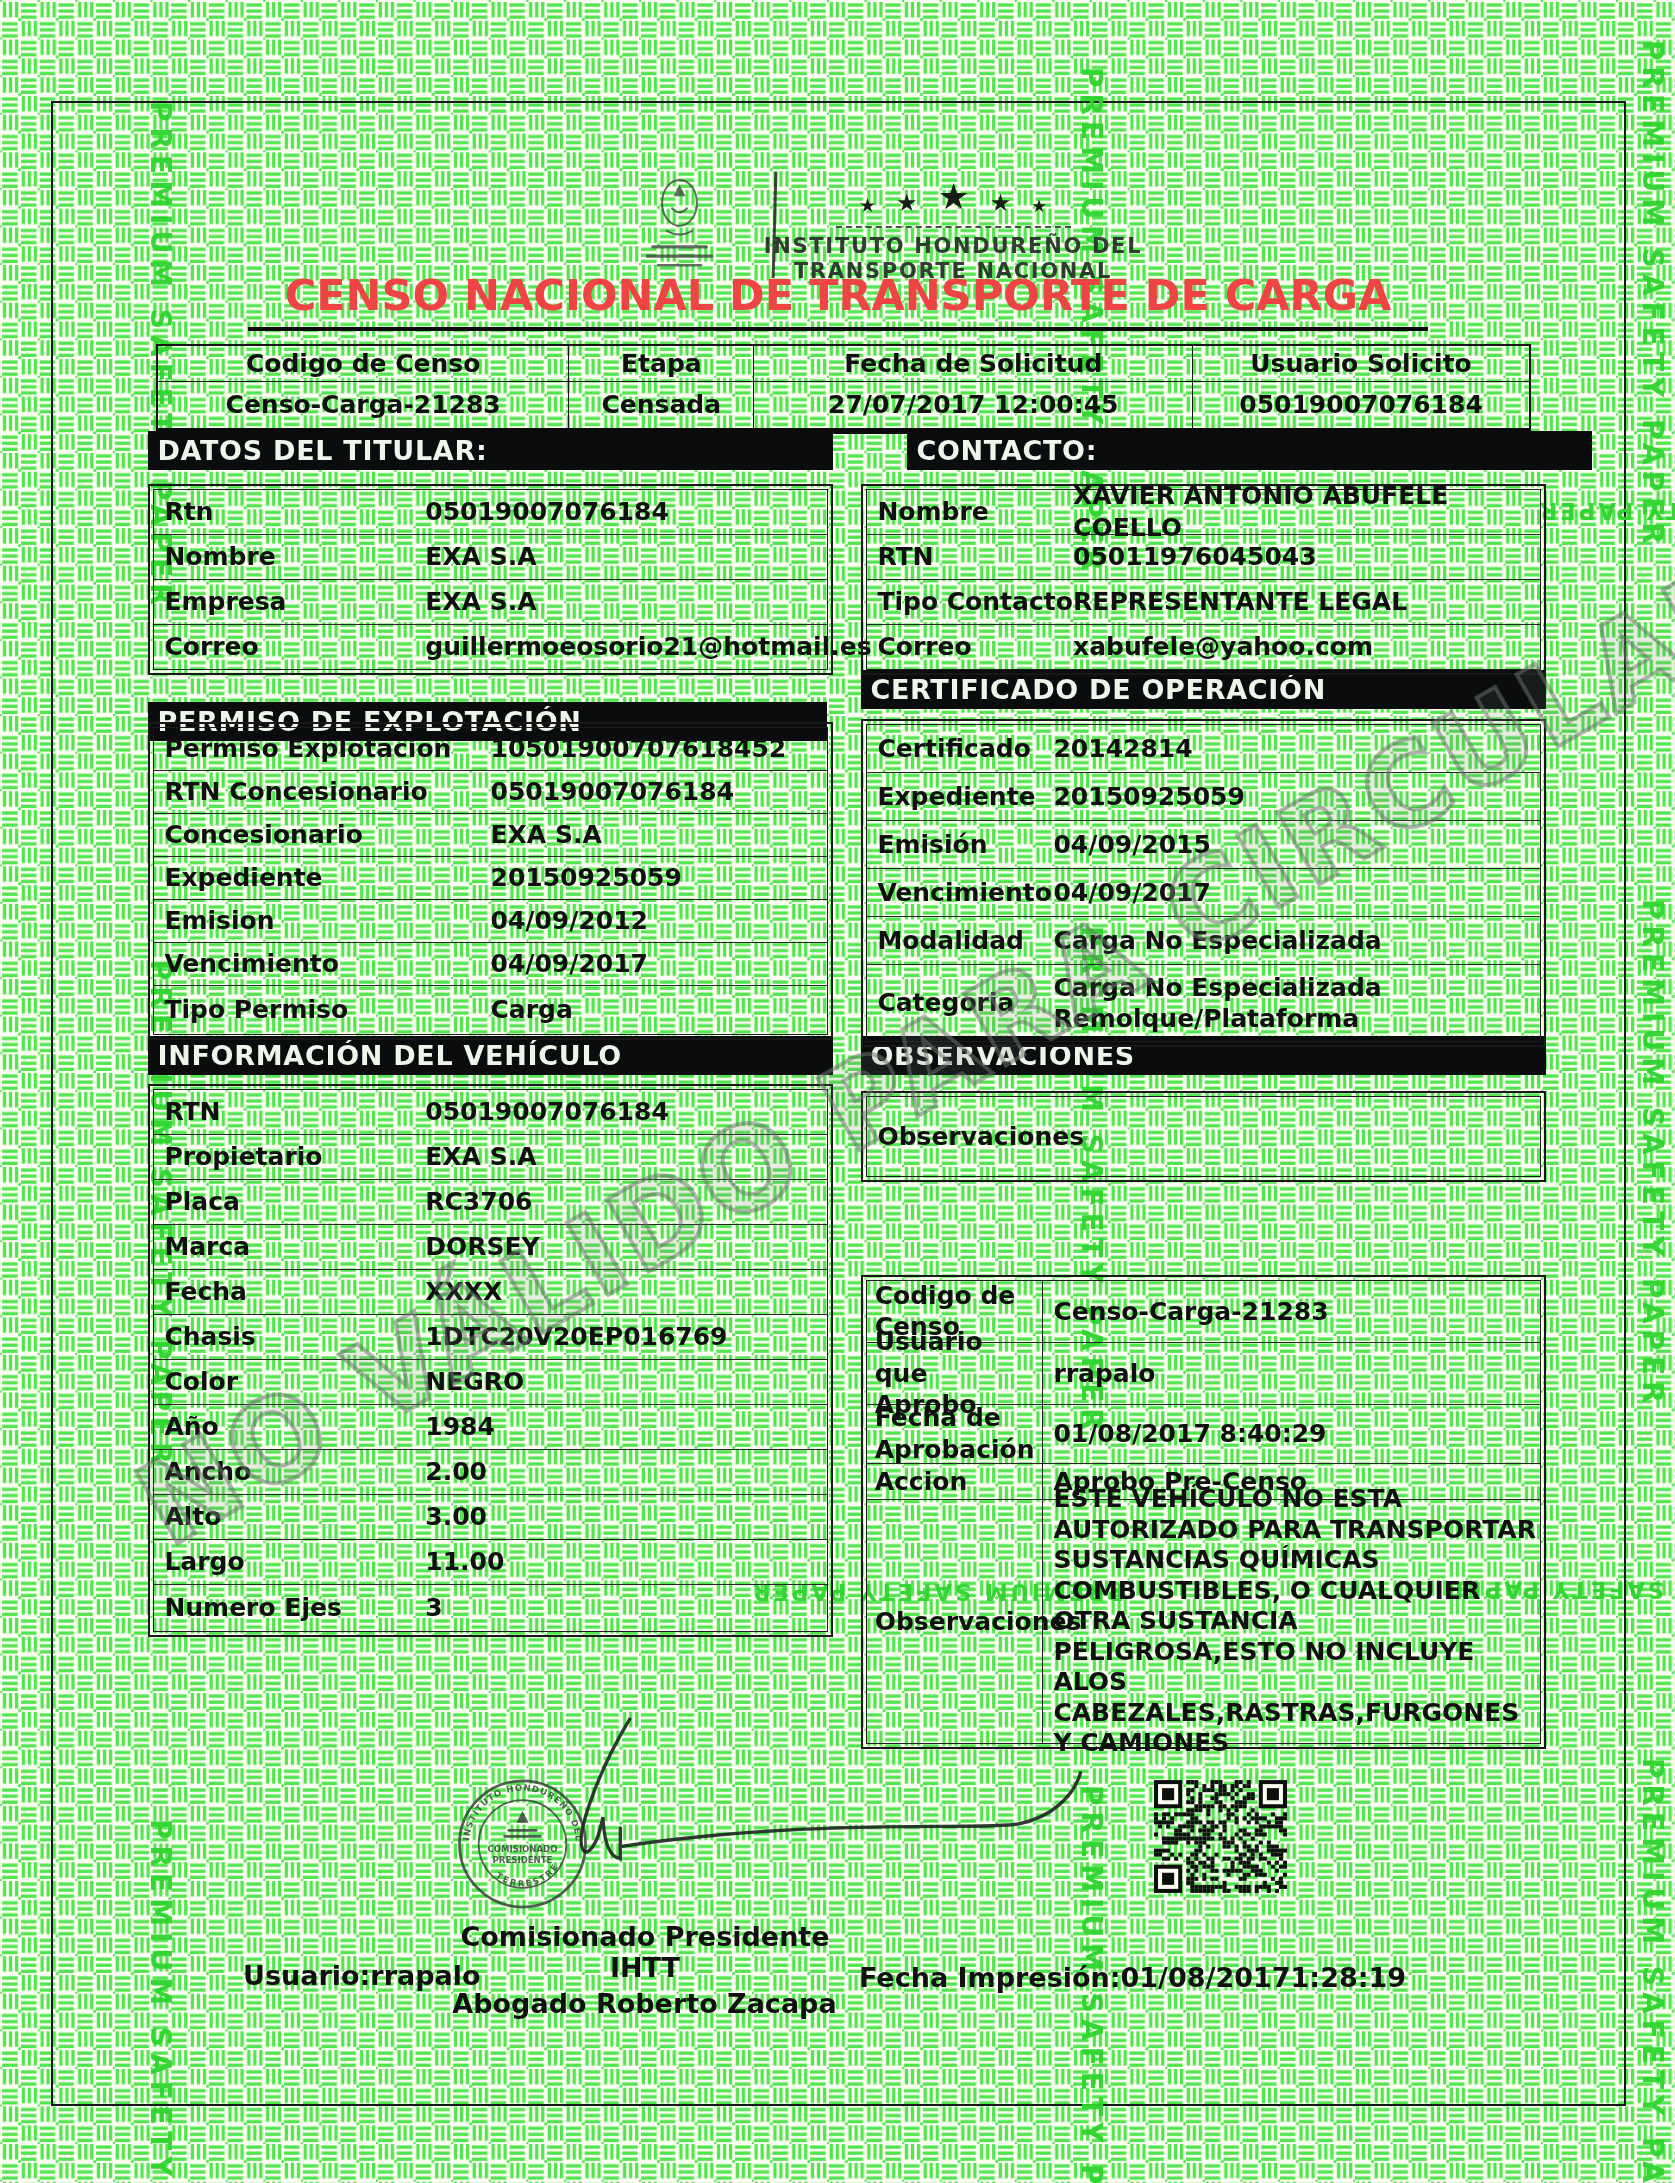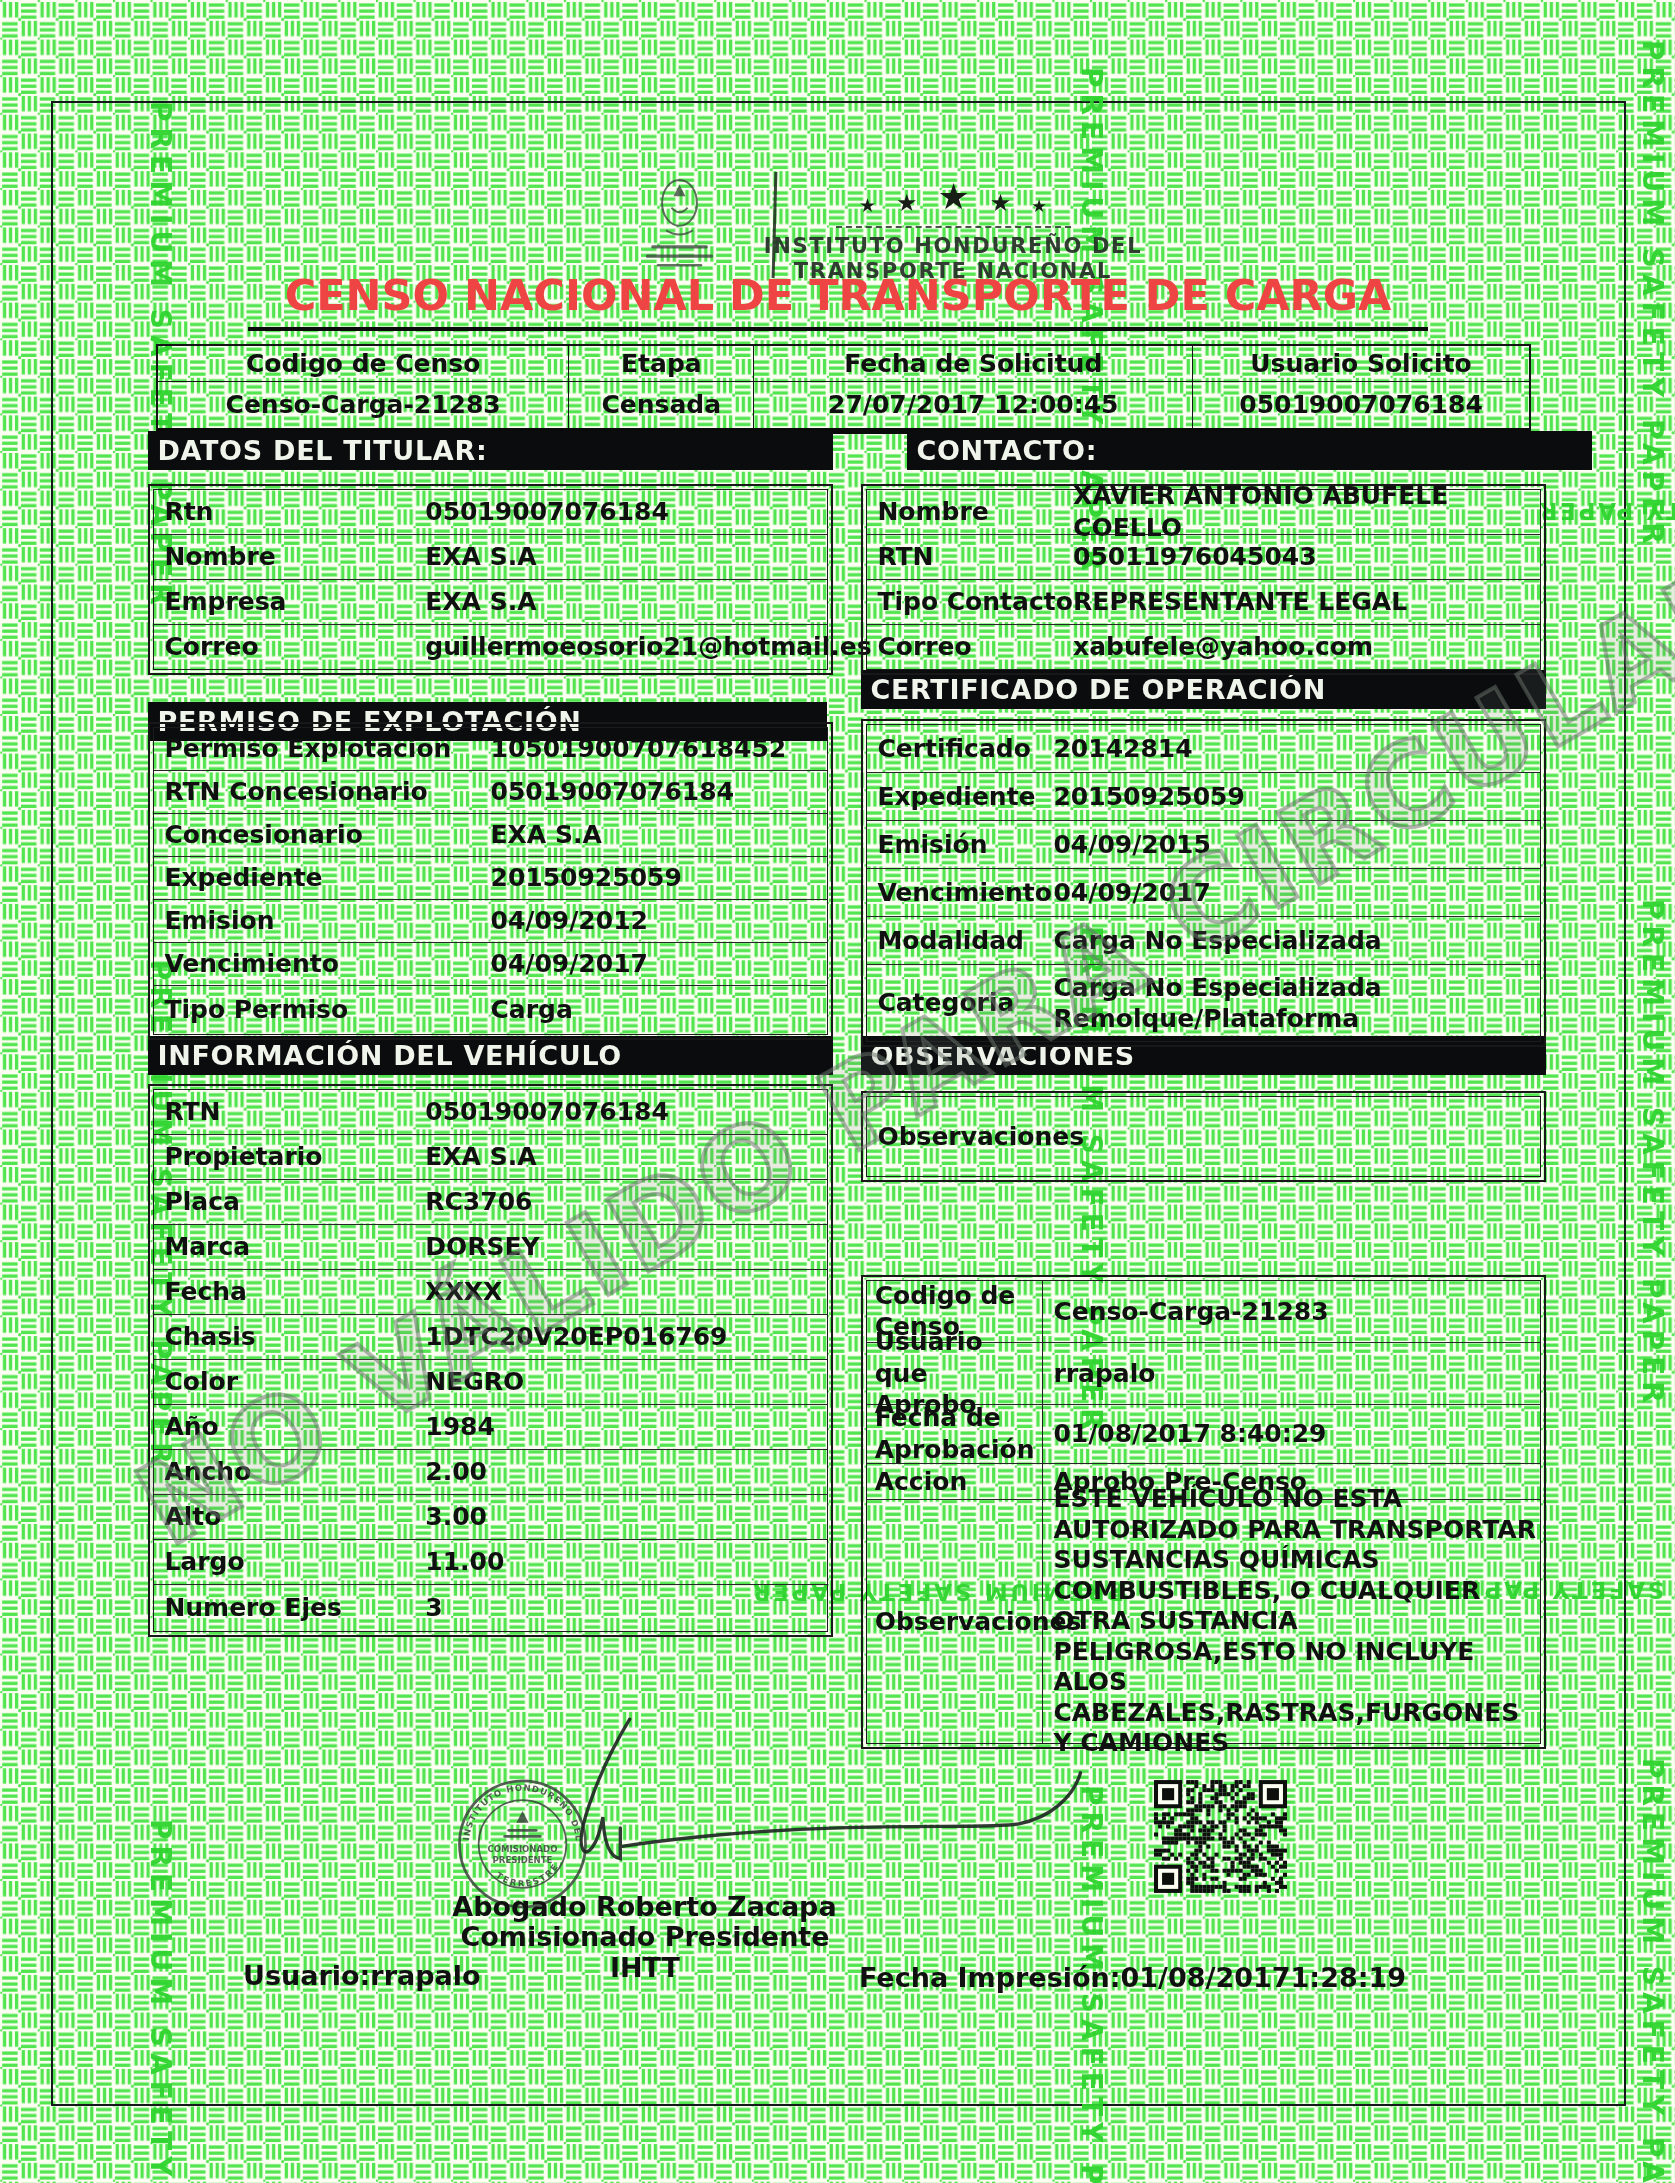--- a/index.html
+++ b/index.html
@@ -75,21 +75,21 @@
   .t-apr .big .val{font-size:25px;line-height:1.22;padding-right:4px;}
   
   .watermark{position:absolute;left:40px;top:1042px;width:1624px;z-index:6;text-align:center;
     font-weight:700;font-size:114px;letter-spacing:4px;white-space:nowrap;
     transform:rotate(-30deg);color:rgba(112,122,114,0.15);
     -webkit-text-stroke:4px rgba(106,116,108,0.52);}
   
   .stamp{position:absolute;left:454px;top:1773px;z-index:4;opacity:.85;}
   .signature{position:absolute;left:462px;top:1715px;z-index:4;}
   .qr{position:absolute;left:1154px;top:1780px;z-index:4;}
-  .sig-name{position:absolute;left:443px;top:1891px;width:403px;z-index:4;text-align:center;
+  .sig-name{position:absolute;left:443px;top:1988px;width:403px;z-index:4;text-align:center;
     font-weight:700;font-size:27px;}
   .sig-role{position:absolute;left:430px;top:1921px;width:430px;z-index:4;text-align:center;
     font-weight:700;font-size:27px;}
   
   .foot-user{position:absolute;left:243px;top:1960px;z-index:4;font-weight:700;font-size:27px;}
   .foot-print{position:absolute;left:811px;top:1962px;z-index:4;font-weight:700;font-size:27px;margin-left:48px;}
 </style>
 </head>
 <body>
 

